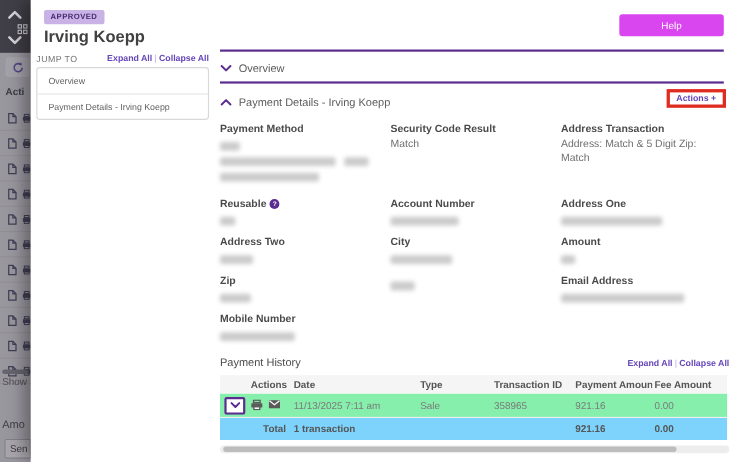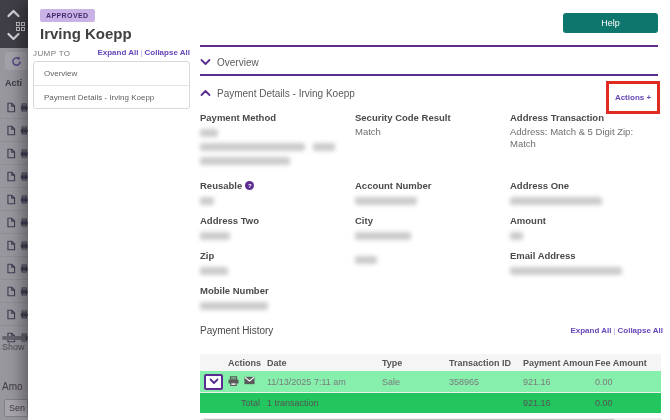--- a/index.html
+++ b/index.html
@@ -20,59 +20,59 @@
   .bg-show { position:absolute; left:2px; top:342px; font-size:9px; color:#55525a; }
   .bg-amount { position:absolute; left:2px; top:381px; font-size:10px; color:#45424a; }
   .bg-send { position:absolute; left:4px; top:399px; width:24px; height:18px; background:#b8b5bc; border:1px solid #8f8c93; border-radius:2px 0 0 2px; font-size:9px; color:#45424a; display:flex; align-items:center; padding-left:4px; }
   .strip-scrim { position:absolute; inset:0; background:rgba(30,26,36,0.10); }
 
   
   .panel { position:absolute; left:28px; top:0; width:642px; height:420px; background:#ffffff; box-shadow:-8px 0 14px -2px rgba(0,0,0,0.35); }
 
   .badge { position:absolute; left:12px; top:9px; background:#c9b3e6; color:#452a6e; font-size:7px; font-weight:bold; letter-spacing:0.4px; padding:3px 6px; border-radius:2px; }
   .page-title { position:absolute; left:12px; top:25px; font-size:15px; font-weight:bold; color:#414141; }
-  .help-btn { position:absolute; left:535px; top:13px; width:95px; height:20px; background:#0f766e; border:none; border-radius:3px; color:#ffffff; font-size:9px; font-family:"Liberation Sans",sans-serif; cursor:pointer; }
+  .help-btn { position:absolute; left:535px; top:13px; width:95px; height:20px; background:#d946ef; border:none; border-radius:3px; color:#ffffff; font-size:9px; font-family:"Liberation Sans",sans-serif; cursor:pointer; }
 
   .jump-label { position:absolute; left:5px; top:49px; font-size:8px; color:#757575; letter-spacing:0.4px; }
   .jump-links { position:absolute; left:5px; top:48px; width:157px; text-align:right; font-size:8px; font-weight:bold; color:#6647B8; }
   .jump-links .sep { color:#b9a8dc; font-weight:normal; margin:0 2px; }
   .jump-box { position:absolute; left:5px; top:61px; width:157px; border:1px solid #d8d8d8; border-radius:3px; background:#fff; }
   .jump-item { height:23px; display:flex; align-items:center; padding-left:10px; font-size:8px; color:#5f5f5f; cursor:pointer; }
   .jump-item + .jump-item { border-top:1px solid #e4e4e4; }
 
   
   .main { position:absolute; left:172px; top:0; width:461px; height:420px; }
   .hr { position:absolute; left:0; width:458px; height:2px; background:#5C2D91; }
   .hr1 { top:45px; } .hr2 { top:74px; }
   .sec-row { position:absolute; left:0; width:458px; display:flex; align-items:center; gap:6px; }
   .sec-overview { top:53px; height:18px; }
   .sec-details { top:81px; height:24px; }
   .sec-title { font-size:10px; color:#5a5a5a; }
-  .actions-box { position:absolute; right:-2px; top:0; width:54px; height:33px; border:3px solid #E02B20; display:flex; align-items:center; justify-content:center; }
+  .actions-box { position:absolute; right:-2px; top:0; width:54px; height:17px; border:3px solid #E02B20; display:flex; align-items:center; justify-content:center; }
   .actions-link { font-size:8px; font-weight:bold; color:#6647B8; cursor:pointer; }
 
   .fields-grid { position:absolute; left:0; top:112px; width:461px; display:grid; grid-template-columns:155px 155px 151px; }
   .field .flabel { font-size:9.5px; font-weight:bold; color:#4a4a4a; display:flex; align-items:center; gap:3px; }
   .field .fval { font-size:9.5px; color:#6f6f6f; margin-top:3px; line-height:12px; }
   .fr1 { height:68px; } .fr2,.fr3,.fr4 { height:35px; } .fr5 { height:35px; }
   .blob-line { display:flex; gap:8px; margin-top:6px; }
   .blob { height:8px; background:#cbcbcb; border-radius:2px; filter:blur(2px); }
   .q-icon { width:9px; height:9px; border-radius:50%; background:#5C2D91; color:#fff; font-size:6px; font-weight:bold; display:inline-flex; align-items:center; justify-content:center; }
 
   
   .history { position:absolute; left:0; top:323px; width:463px; }
   .hist-head { display:flex; justify-content:space-between; align-items:center; height:14px; }
   .hist-title { font-size:10px; font-weight:normal; color:#4a4a4a; }
   .hist-links { font-size:8px; font-weight:bold; color:#6647B8; }
   .hist-links .sep { color:#b9a8dc; font-weight:normal; margin:0 2px; }
-  .ptable { margin-top:17px; width:461px; }
+  .ptable { margin-top:4px; width:461px; }
   .trow { display:flex; align-items:center; }
   .thead { height:17px; background:#f5f5f5; font-size:9px; font-weight:bold; color:#555555; }
   .tdata { height:22px; background:#86efac; font-size:9px; color:#7a7a7a; border-bottom:1px solid #efefef; }
-  .ttotal { height:20px; background:#22c55e; font-size:9px; color:#555555; font-weight:normal; }
+  .ttotal { height:20px; background:#7dd3fc; font-size:9px; color:#555555; font-weight:bold; }
   .tc { padding-left:2px; overflow:hidden; white-space:nowrap; }
   .tc0{width:26px;} .tc1{width:39px;} .tc2{width:115px;} .tc3{width:67px;} .tc4{width:74px;} .tc5{width:72px;} .tc6{width:68px;}
   .chev-box { width:19px; height:16px; border:2px solid #5C2D91; border-radius:2px; display:flex; align-items:center; justify-content:center; margin-left:2px; cursor:pointer; background:#fff; }
   .row-icons { display:flex; gap:5px; align-items:center; }
   .tc1.right { text-align:right; padding-right:5px; }
   .scrollbar { margin-top:5px; width:463px; height:7px; background:#ededed; border-radius:4px; position:relative; }
   .scroll-thumb { position:absolute; left:3px; top:1px; width:412px; height:5px; background:#bdbdbd; border-radius:3px; cursor:pointer; }
 </style>
 </head>
 <body>

